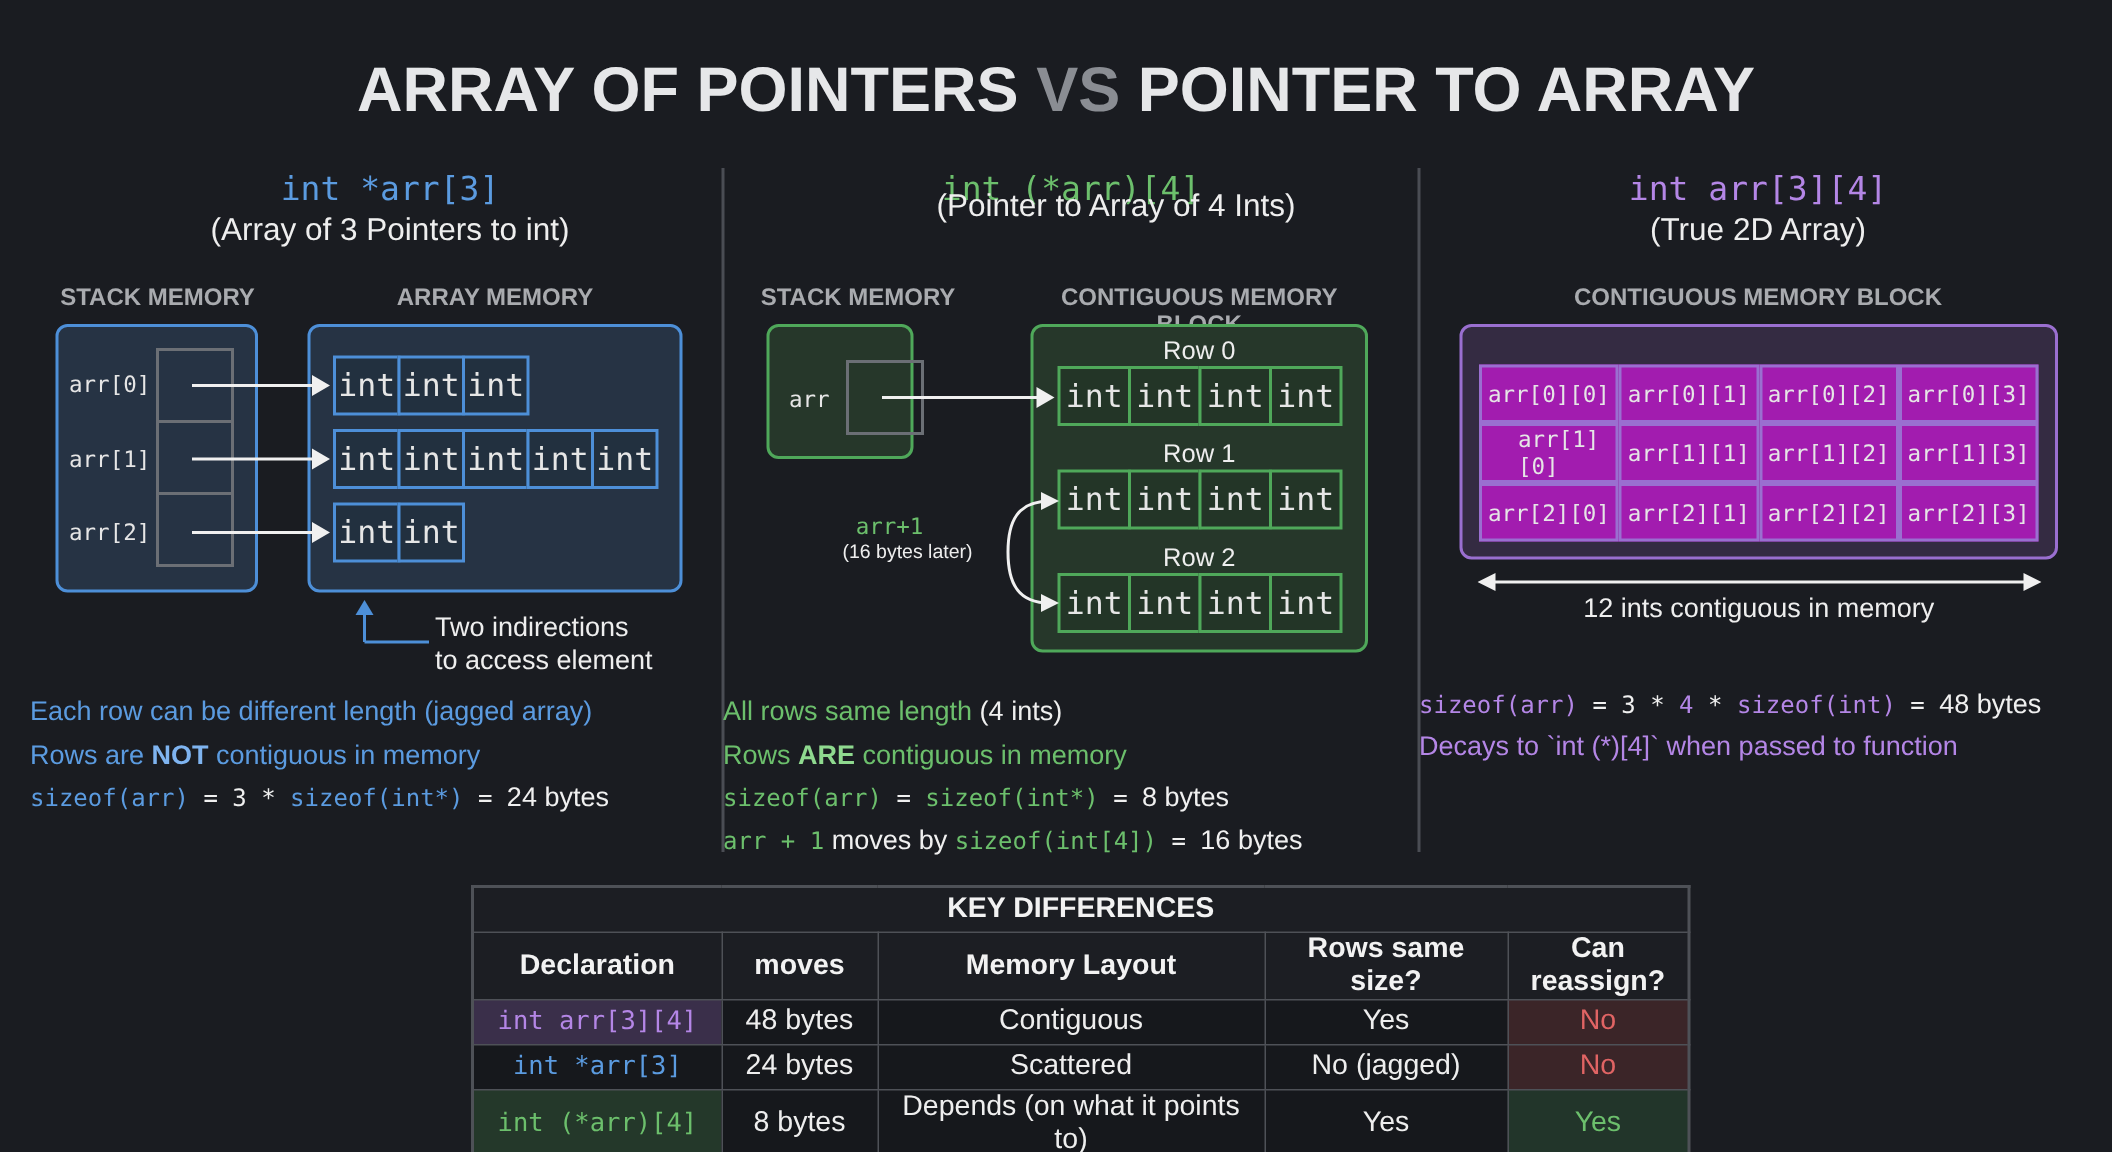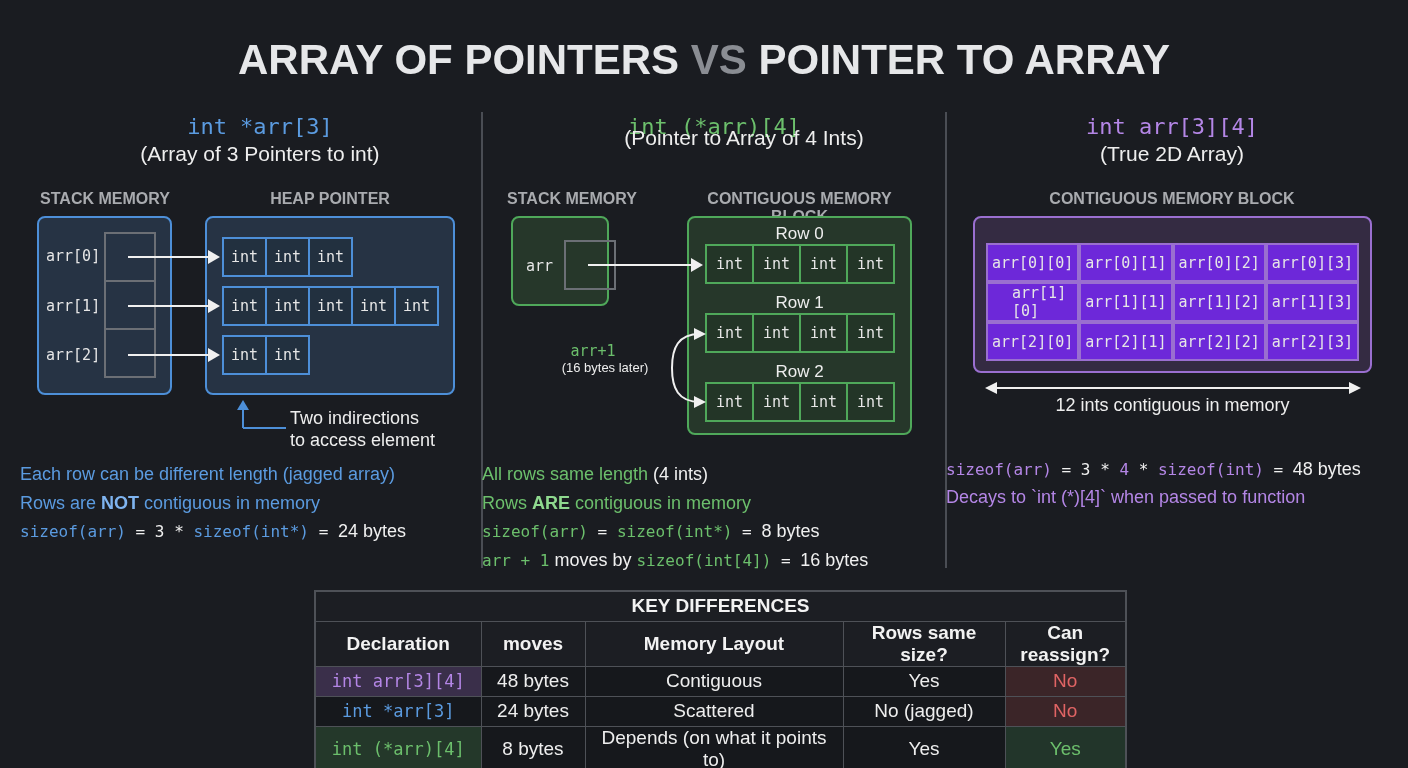--- a/index.html
+++ b/index.html
@@ -22,24 +22,24 @@
   .green { color: #6cbf6c; }
   .purple { color: #b486e6; }
   .white { color: #f0f0f0; }
 
   .box { position: absolute; border-radius: 8px; }
   .box.blue-b { border: 2px solid #4d8fd8; background: #263344; }
   .box.green-b { border: 2px solid #4fa85a; background: #26372a; }
   .box.purple-b { border: 2px solid #9a6fd0; background: #342b42; }
 
   .cell { position: absolute; display: flex; align-items: center; justify-content: center;
-    font-family: "DejaVu Sans Mono", monospace; font-size: 15px; color: #e6e6e6; }
+    font-family: "DejaVu Sans Mono", monospace; font-size: 21px; color: #e6e6e6; }
   .bcell { border: 2px solid #4d8fd8; background: #22303f; }
   .gcell { border: 2px solid #4fa85a; background: #233527; }
-  .pcell { border: 2px solid #9a6fd0; background: #6d28d9; font-size: 15px; }
+  .pcell { border: 2px solid #9a6fd0; background: #a21caf; font-size: 15px; }
 
   .stackslot { position: absolute; border: 2px solid #6b6f75; }
   .lbl { position: absolute; font-family: "DejaVu Sans Mono", monospace; font-size: 15px; color: #e6e6e6; }
 
   .arrow { position: absolute; height: 2px; background: #f0f0f0; }
   .arrow::after { content: ""; position: absolute; right: -2px; top: -6px;
     border-left: 12px solid #f0f0f0; border-top: 7px solid transparent; border-bottom: 7px solid transparent; }
 
   .note { position: absolute; font-size: 18px; }
   .note b { font-weight: bold; }
@@ -65,21 +65,21 @@
   <span>POINTER TO ARRAY</span>
 </div>
 
 <div class="vdiv" style="left:481px;"></div>
 <div class="vdiv" style="left:945px;"></div>
 
 <div>
   <div class="decl mono blue" style="left:30px;top:114px;width:460px;">int *arr[3]</div>
   <div class="sub" style="left:30px;top:142px;width:460px;">(Array of 3 Pointers to int)</div>
   <div class="seclabel" style="left:38px;top:190px;width:134px;">STACK MEMORY</div>
-  <div class="seclabel" style="left:205px;top:190px;width:250px;">HEAP POINTER</div>
+  <div class="seclabel" style="left:205px;top:190px;width:250px;">ARRAY MEMORY</div>
 
   <div class="box blue-b" style="left:37px;top:216px;width:135px;height:179px;">
     <div class="stackslot" style="left:65px;top:14px;width:52px;height:50px;"></div>
     <div class="stackslot" style="left:65px;top:62px;width:52px;height:50px;"></div>
     <div class="stackslot" style="left:65px;top:110px;width:52px;height:50px;"></div>
     <div class="lbl" style="left:7px;top:29px;">arr[0]</div>
     <div class="lbl" style="left:7px;top:79px;">arr[1]</div>
     <div class="lbl" style="left:7px;top:128px;">arr[2]</div>
   </div>
 

